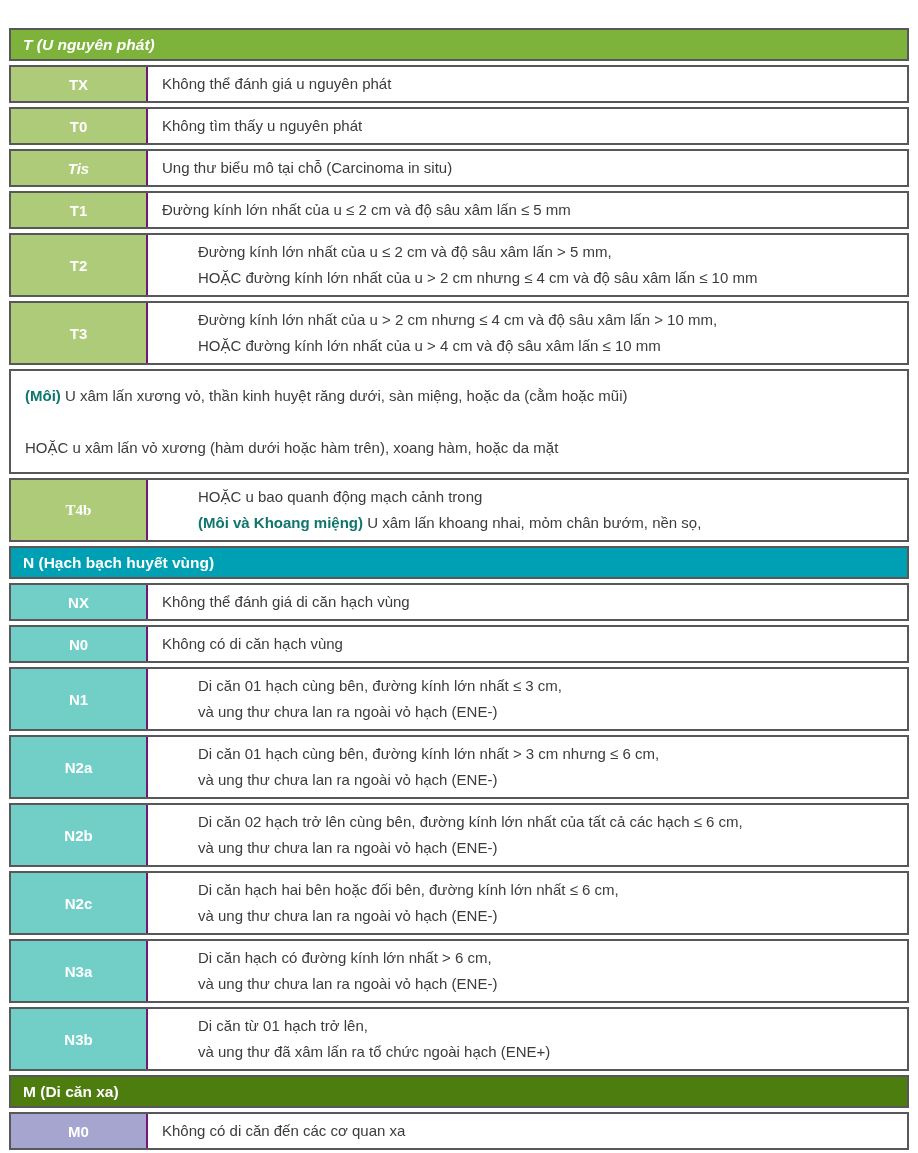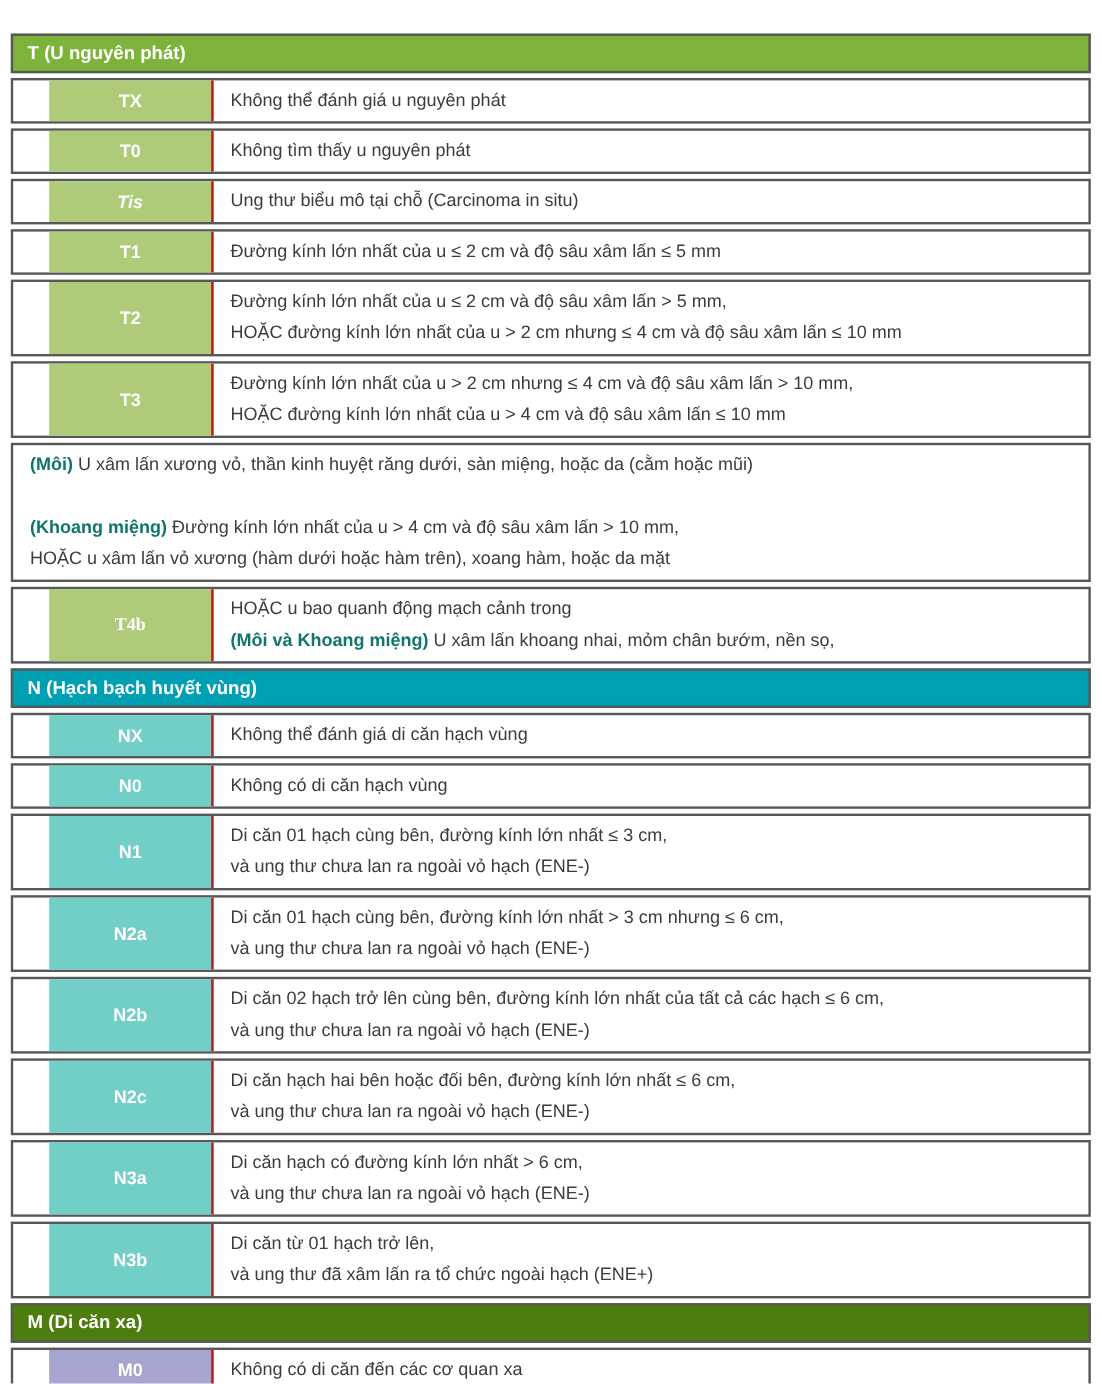--- a/index.html
+++ b/index.html
@@ -36,57 +36,56 @@
   .row {
     box-sizing: border-box;
     display: flex;
     border: 2px solid #58585a;
     background: #ffffff;
   }
   .label-cell {
     box-sizing: border-box;
     width: 137px;
     flex: 0 0 137px;
-    border-right: 2px solid #b91c1c;
+    border-right: 2px solid #701a75;
     display: flex;
     align-items: center;
     justify-content: center;
     color: #ffffff;
     font-weight: bold;
     font-size: 15px;
-    margin-left: 30px;
   }
   .desc-cell {
     box-sizing: border-box;
     flex: 1 1 auto;
     display: flex;
     flex-direction: column;
     justify-content: center;
     padding: 4px 22px 4px 14px;
     font-size: 15px;
   }
   .desc-line {
     line-height: 26px;
     white-space: normal;
   }
   .desc-line strong {
     font-weight: bold;
     color: #0f766e;
   }
   
   .row.h1 { min-height: 36px; }
-  .row.h2 { min-height: 58px; }
+  .row.h2 { min-height: 58px; gap: 36px; }
   .row.h4 { min-height: 105px; }
 </style>
 </head>
 <body>
 
 <div class="page">
   <div class="tnm-table">
-      <div class="section-header" style="background: rgb(125, 179, 59);">T (U nguyên phát)</div>
+      <div class="section-header" style="background: rgb(125, 179, 59); font-style: italic;">T (U nguyên phát)</div>
       <div class="row h1">
         <div class="label-cell" style="background: rgb(174, 203, 121);">TX</div>
         <div class="desc-cell">
           <div class="desc-line">Không thể đánh giá u nguyên phát</div>
         </div>
       </div>
       <div class="row h1">
         <div class="label-cell" style="background: rgb(174, 203, 121);">T0</div>
         <div class="desc-cell">
           <div class="desc-line">Không tìm thấy u nguyên phát</div>
@@ -115,21 +114,20 @@
         <div class="label-cell" style="background: rgb(174, 203, 121);">T3</div>
         <div class="desc-cell">
           <div class="desc-line">Đường kính lớn nhất của u &gt; 2 cm nhưng ≤ 4 cm và độ sâu xâm lấn &gt; 10 mm,</div>
           <div class="desc-line">HOẶC đường kính lớn nhất của u &gt; 4 cm và độ sâu xâm lấn ≤ 10 mm</div>
         </div>
       </div>
       <div class="row h4">
         <div class="desc-cell">
           <div class="desc-line"><strong>(Môi)</strong> U xâm lấn xương vỏ, thần kinh huyệt răng dưới, sàn miệng, hoặc da (cằm hoặc mũi)</div>
           <div class="desc-line">&nbsp;</div>
-          <div class="desc-line"><strong>(Khoang miệng)</strong> Đường kính lớn nhất của u &gt; 4 cm và độ sâu xâm lấn &gt; 10 mm,</div>
           <div class="desc-line">HOẶC u xâm lấn vỏ xương (hàm dưới hoặc hàm trên), xoang hàm, hoặc da mặt</div>
         </div>
       </div>
       <div class="row h2">
         <div class="label-cell" style="background: rgb(174, 203, 121); font-family: Liberation Serif, serif;">T4b</div>
         <div class="desc-cell">
           <div class="desc-line">HOẶC u bao quanh động mạch cảnh trong</div>
           <div class="desc-line"><strong>(Môi và Khoang miệng)</strong> U xâm lấn khoang nhai, mỏm chân bướm, nền sọ,</div>
         </div>
       </div>

